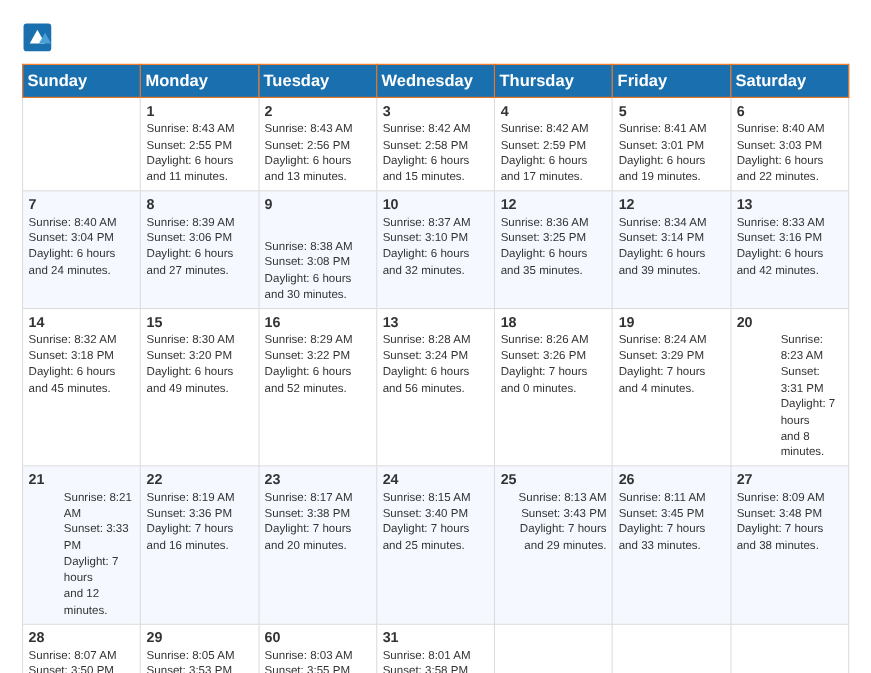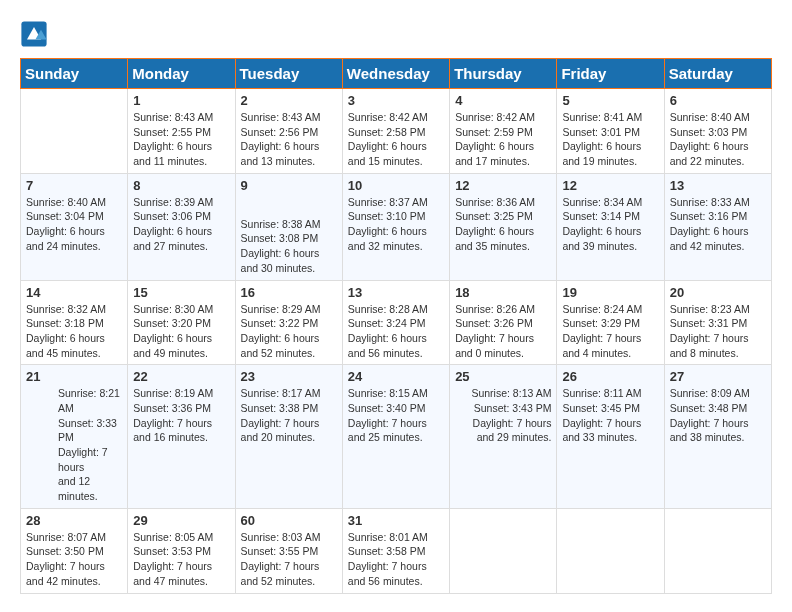--- a/index.html
+++ b/index.html
@@ -255,21 +255,21 @@
         </td>
         <td>
           <span class="day-number">19</span>
           <div class="day-info" style="white-space: pre-line;">Sunrise: 8:24 AM
 Sunset: 3:29 PM
 Daylight: 7 hours
 and 4 minutes.</div>
         </td>
         <td>
           <span class="day-number">20</span>
-          <div class="day-info" style="white-space: pre-line;">Sunrise: 8:23 AM
+          <div class="day-info" style="white-space: pre-line; margin-left: 40px;">Sunrise: 8:23 AM
 Sunset: 3:31 PM
 Daylight: 7 hours
 and 8 minutes.</div>
         </td>
       </tr>
       <tr>
         <td>
           <span class="day-number">21</span>
           <div class="day-info" style="white-space: pre-line; margin-left: 32px;">Sunrise: 8:21 AM
 Sunset: 3:33 PM

